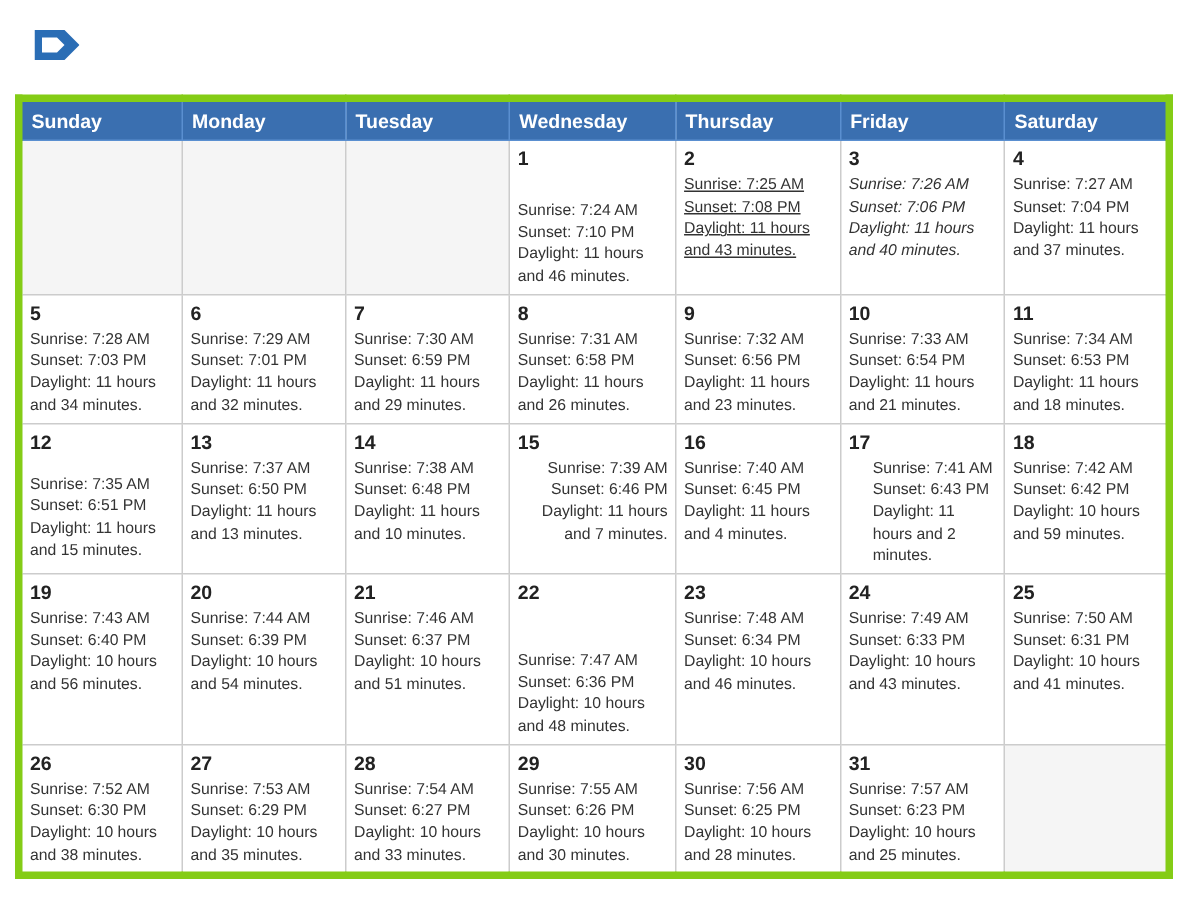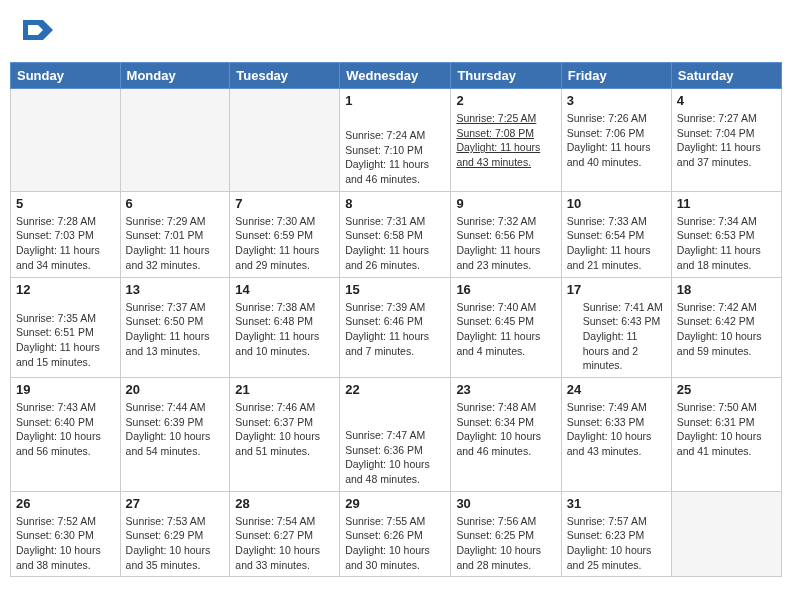--- a/index.html
+++ b/index.html
@@ -41,21 +41,21 @@
       color: #333;
       font-weight: normal;
     }
     .subtitle {
       font-size: 14px;
       color: #555;
     }
     .calendar {
       width: 100%;
       border-collapse: collapse;
-      border: 1px solid #84cc16;
+      border: 5px solid #84cc16;
     }
     .calendar th {
       background-color: #3a6fb0;
       color: #fff;
       text-align: left;
       padding: 5px 6px;
       font-size: 13px;
       border: 1px solid #5a8fd0;
     }
     .calendar td {
@@ -135,21 +135,21 @@
 Daylight: 11 hours and 46 minutes.</div>
         </td>
         <td>
           <div class="day-number">2</div>
           <div class="day-info" style="white-space: pre-line; text-decoration: underline;">Sunrise: 7:25 AM
 Sunset: 7:08 PM
 Daylight: 11 hours and 43 minutes.</div>
         </td>
         <td>
           <div class="day-number">3</div>
-          <div class="day-info" style="white-space: pre-line;">Sunrise: 7:26 AM
+          <div class="day-info" style="white-space: pre-line; font-style: italic;">Sunrise: 7:26 AM
 Sunset: 7:06 PM
 Daylight: 11 hours and 40 minutes.</div>
         </td>
         <td>
           <div class="day-number">4</div>
           <div class="day-info" style="white-space: pre-line;">Sunrise: 7:27 AM
 Sunset: 7:04 PM
 Daylight: 11 hours and 37 minutes.</div>
         </td>
       </tr>
@@ -211,21 +211,21 @@
 Daylight: 11 hours and 13 minutes.</div>
         </td>
         <td>
           <div class="day-number">14</div>
           <div class="day-info" style="white-space: pre-line;">Sunrise: 7:38 AM
 Sunset: 6:48 PM
 Daylight: 11 hours and 10 minutes.</div>
         </td>
         <td>
           <div class="day-number">15</div>
-          <div class="day-info" style="white-space: pre-line;">Sunrise: 7:39 AM
+          <div class="day-info" style="white-space: pre-line; text-align: right;">Sunrise: 7:39 AM
 Sunset: 6:46 PM
 Daylight: 11 hours and 7 minutes.</div>
         </td>
         <td>
           <div class="day-number">16</div>
           <div class="day-info" style="white-space: pre-line;">Sunrise: 7:40 AM
 Sunset: 6:45 PM
 Daylight: 11 hours and 4 minutes.</div>
         </td>
         <td>

